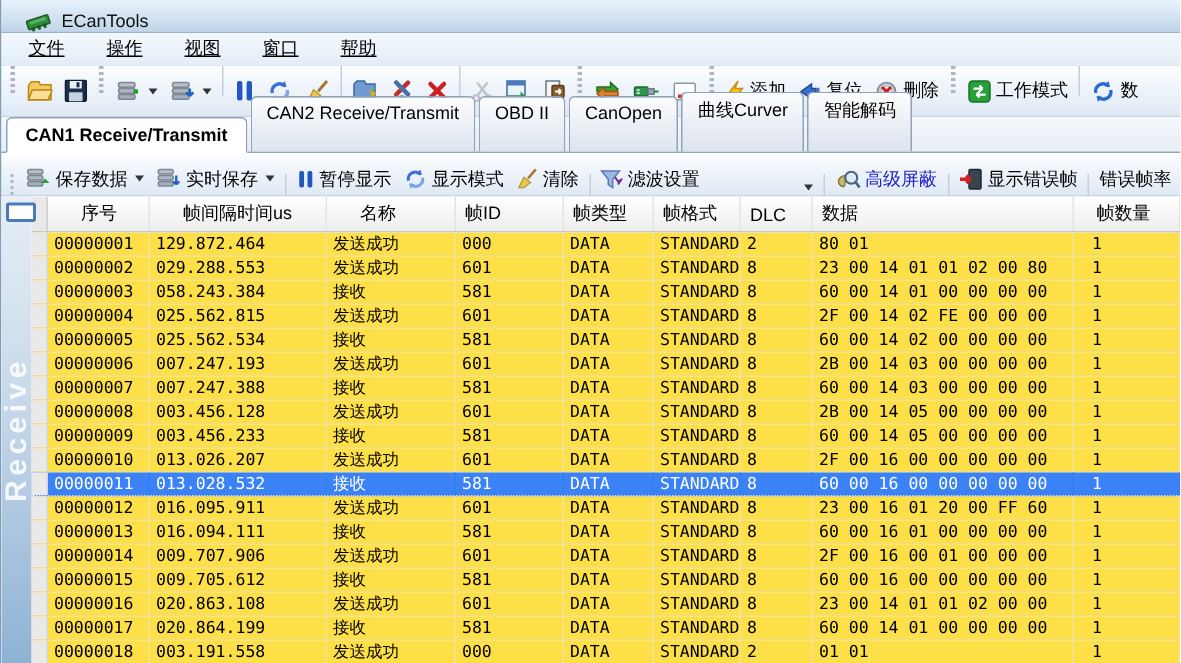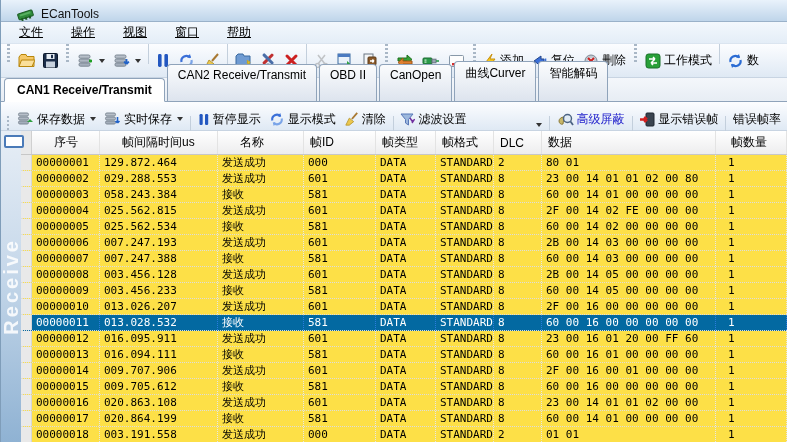--- a/index.html
+++ b/index.html
@@ -71,21 +71,21 @@
 
   .gbody { flex:1 1 auto; overflow:hidden; }
   .trow { height:16px; display:flex; border-bottom:1px dotted #dcdcdc; background:#fde047; }
   .rowhead { width:11px; flex:0 0 auto; background:#e9e9e9; border-right:1px solid #d6d6d6; }
   .cell { display:flex; align-items:center; padding-left:4px; font-family:"DejaVu Sans Mono","Liberation Mono",monospace;
           font-size:11px; white-space:nowrap; overflow:hidden; border-right:1px dotted #e6e6e6; }
   .cell.c8 { padding-left:12px; }
   .c0{width:68px;flex:0 0 auto;} .c1{width:118px;flex:0 0 auto;} .c2{width:86px;flex:0 0 auto;}
   .c3{width:72px;flex:0 0 auto;} .c4{width:60px;flex:0 0 auto;} .c5{width:58px;flex:0 0 auto;}
   .c6{width:48px;flex:0 0 auto;} .c7{width:174px;flex:0 0 auto;} .c8{flex:1 1 auto;}
-  .trow.selected { background:#0369a1; }
+  .trow.selected { background:#3b82f6; }
   .trow.selected .cell { color:#fff; border-right-color:#2a7cdf; }
 </style>
 </head>
 <body>
 
 <div class="window">
 
   <div class="titlebar">
     <svg class="chip-icon" viewBox="0 0 17 13">
       <g transform="rotate(-18 8 7)">

